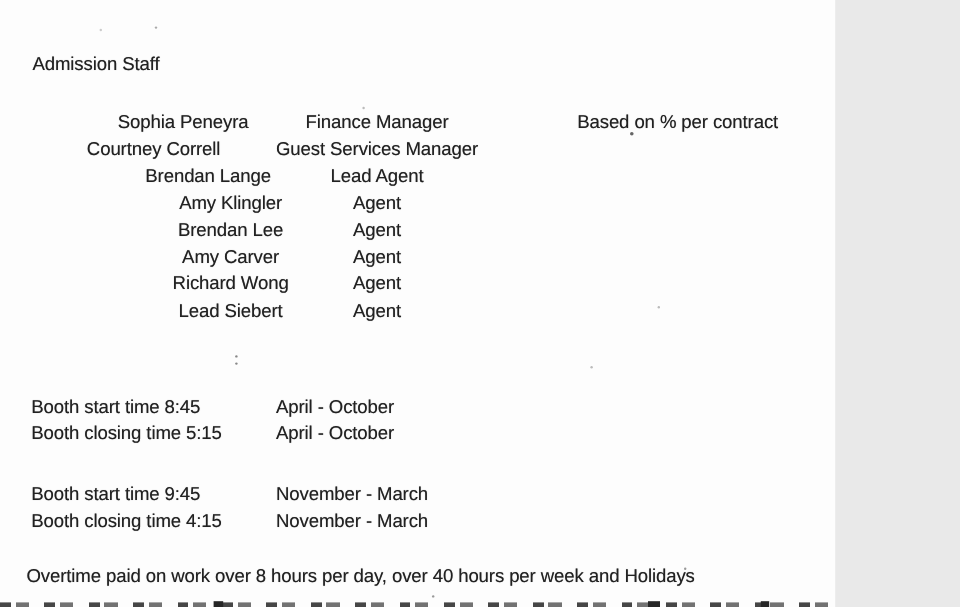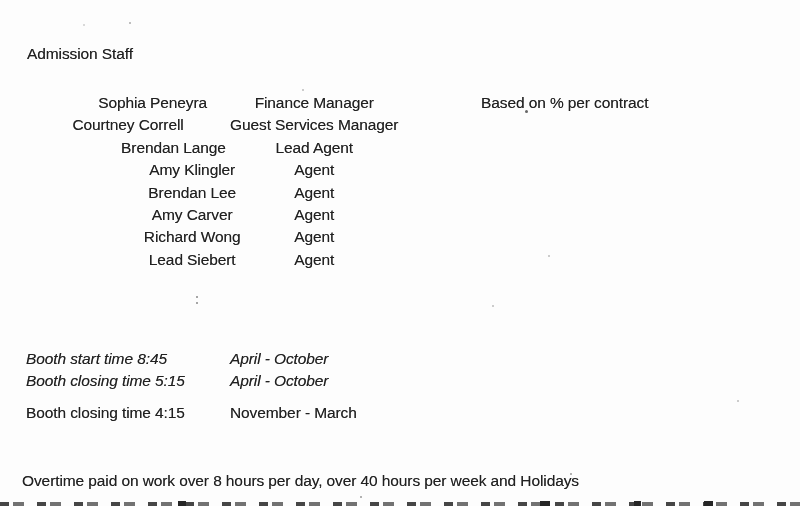--- a/index.html
+++ b/index.html
@@ -1,18 +1,18 @@
 <!DOCTYPE html>
 <html><head>
 <meta charset="utf-8">
 <style>
   html,body{margin:0;padding:0;background:#e9e9e9;}
   .page{
     position:relative;
-    width:800px;height:506px;
+    width:696px;height:506px;
     background:#fdfdfd;
     font-family:"Liberation Sans","DejaVu Sans",sans-serif;
     color:#212121;
     overflow:hidden;
   }
   .txt{
     position:absolute;
     font-size:15.5px;
     line-height:22.4px;
     white-space:nowrap;
@@ -65,30 +65,33 @@
       <span class="col-name">Amy Carver</span><span class="col-role">Agent</span>
     </div>
     <div class="row">
       <span class="col-name">Richard Wong</span><span class="col-role">Agent</span>
     </div>
     <div class="row">
       <span class="col-name">Lead Siebert</span><span class="col-role">Agent</span>
     </div>
   </div>
 
-  <div class="txt" style="left:26px;top:348px;font-style:italic;">
+  <div class="txt" style="left:26px;top:329px;">
     <div class="row">
       <span class="col-name">Booth start time 8:45</span><span class="col-role">April - October</span>
     </div>
     <div class="row">
       <span class="col-name">Booth closing time 5:15</span><span class="col-role">April - October</span>
     </div>
   </div>
 
   <div class="txt" style="left:26px;top:402px;">
+    <div class="row">
+      <span class="col-name">Booth start time 9:45</span><span class="col-role">November - March</span>
+    </div>
     <div class="row">
       <span class="col-name">Booth closing time 4:15</span><span class="col-role">November - March</span>
     </div>
   </div>
 
   <div class="txt" style="left:22px;top:470px;">Overtime paid on work over 8 hours per day, over 40 hours per week and Holidays</div>
 
   <div class="speck" style="left:129px;top:22px;width:2px;height:2px;background:#aaa;"></div>
   <div class="speck" style="left:83px;top:24px;width:2px;height:2px;background:#ccc;"></div>
   <div class="speck" style="left:302px;top:89px;width:2px;height:2px;background:#bbb;"></div>

